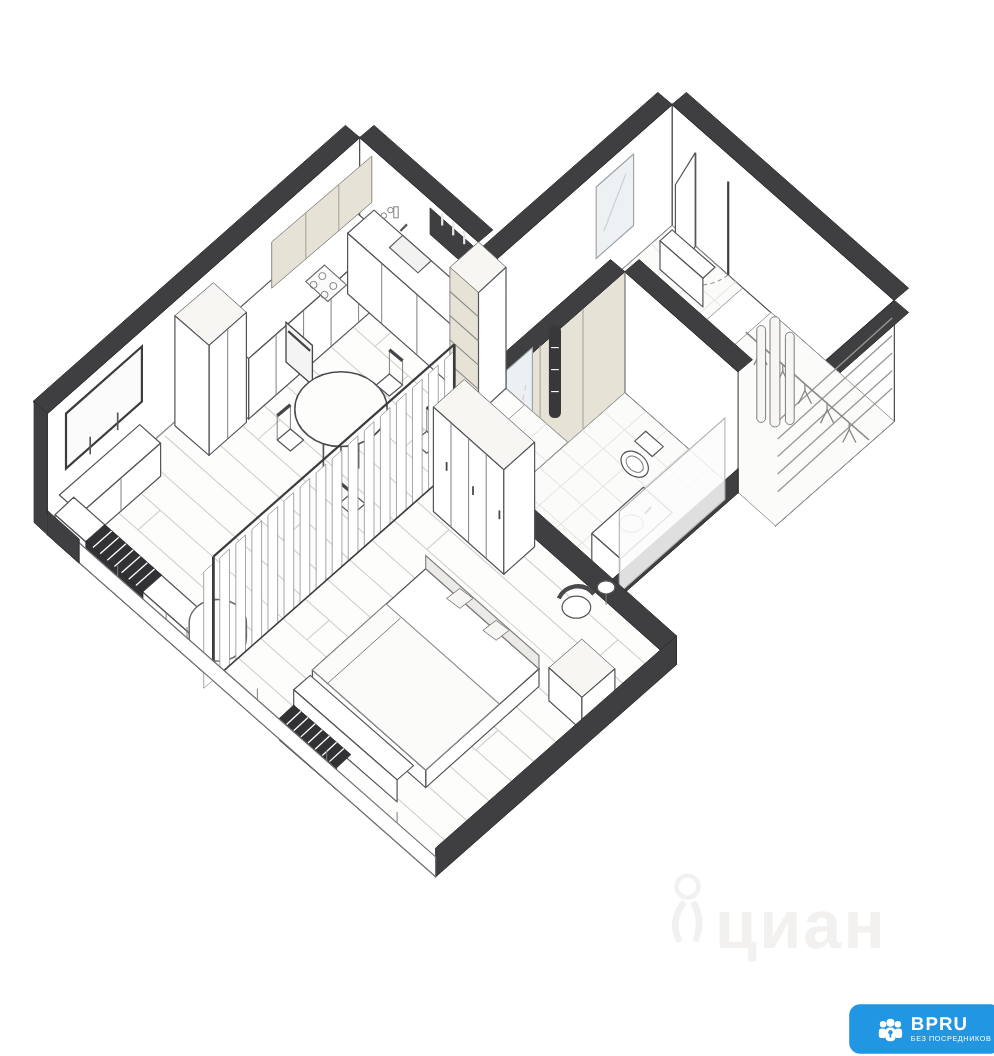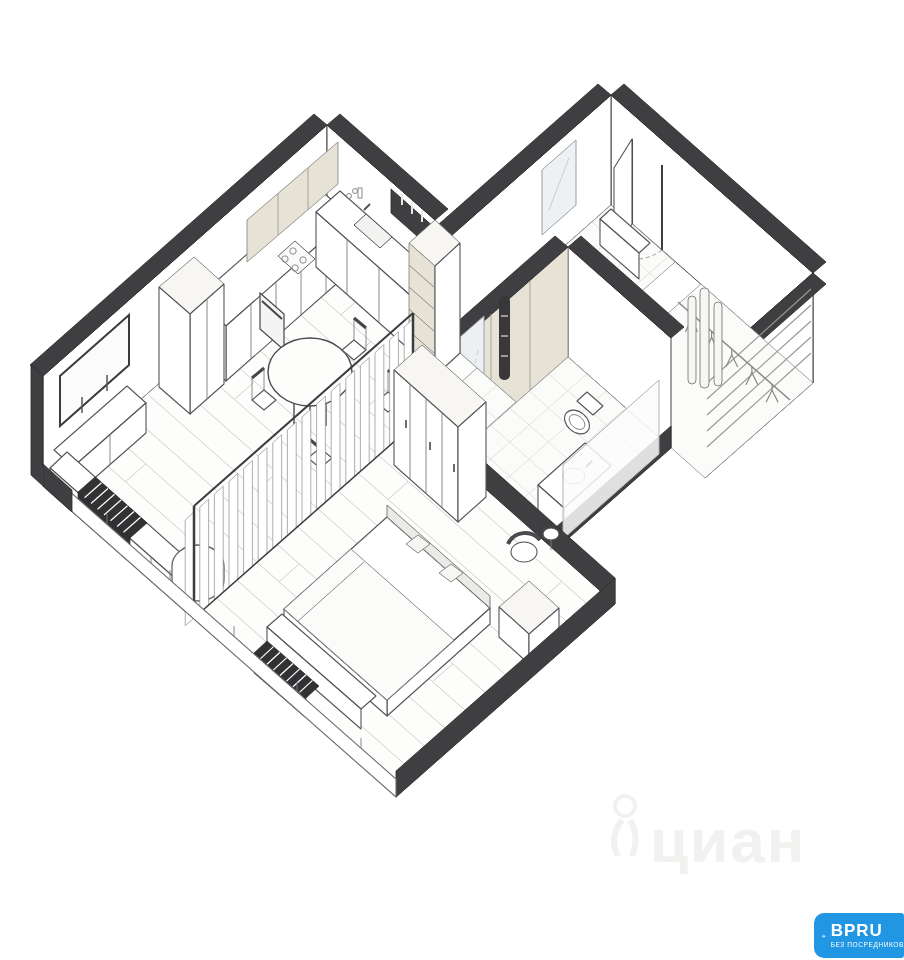--- a/index.html
+++ b/index.html
@@ -13,23 +13,23 @@
   .floor{fill:#fdfdfc;stroke:#8f8f92;stroke-width:1;}
   .tile{fill:#fbfbf9;stroke:#9a9a9c;stroke-width:.9;}
   .fw{fill:#ffffff;stroke:#55565a;stroke-width:1.1;stroke-linejoin:round;}
   .fw2{fill:#f7f6f3;stroke:#7b7c7e;stroke-width:.9;stroke-linejoin:round;}
   .beige{fill:var(--color-accent,#e7e2d6);stroke:#8a8a86;stroke-width:.9;}
   .dk{fill:#323235;stroke:#232325;stroke-width:.6;}
   .thin{stroke:#7d7e80;stroke-width:.9;fill:none;}
   .dash{stroke:#9a9a9e;stroke-width:1;fill:none;stroke-dasharray:4 3;}
   .glass{fill:rgba(251,251,253,0.85);stroke:#b3b3b6;stroke-width:1;}
   
-  #logo-badge{position:absolute;right:0;bottom:2px;width:90px;height:45px;
+  #logo-badge{position:absolute;right:0;bottom:2px;width:132px;height:45px;
     background:var(--color-logo,#2196e3);border-radius:10px 3px 3px 10px;
-    display:flex;align-items:center;gap:5px;padding-left:8px;box-sizing:border-box;}
+    display:flex;align-items:center;gap:5px;padding-left:24px;box-sizing:border-box;}
   #logo-badge .txt{display:flex;flex-direction:column;line-height:1;color:#fff;}
   #logo-title{font-size:17px;font-weight:bold;letter-spacing:1px;}
   #logo-sub{font-size:6.6px;letter-spacing:.55px;margin-top:3px;white-space:nowrap;}
 </style>
 </head>
 <body>
 
 <svg id="stage" viewBox="0 0 904 960" xmlns="http://www.w3.org/2000/svg">
   <g id="plan" transform="translate(2,50)">
 

